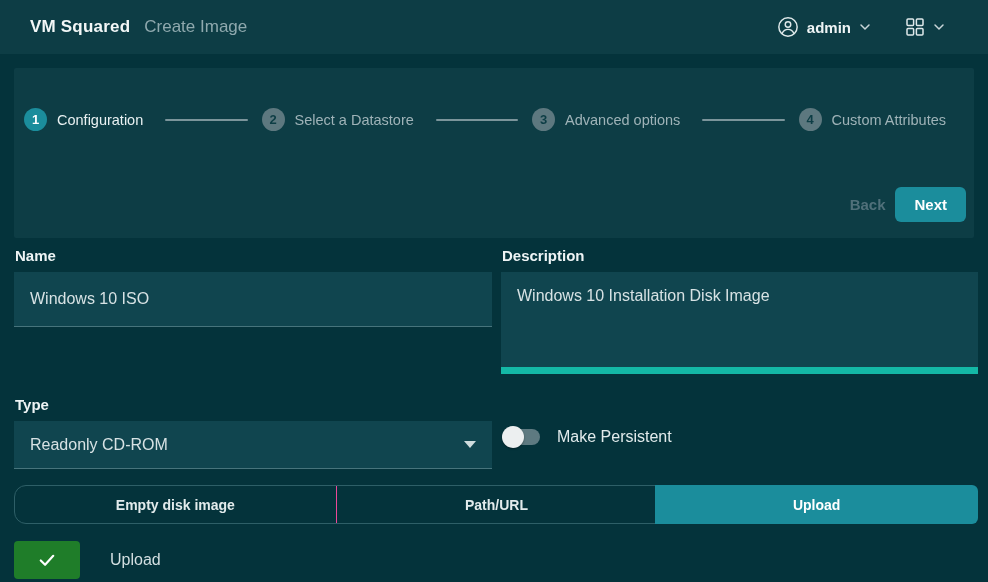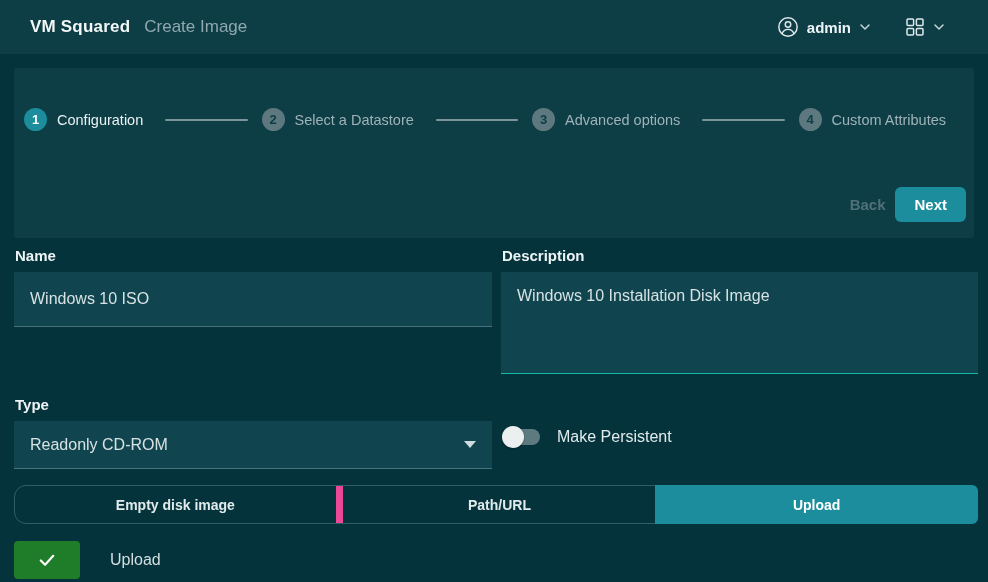--- a/index.html
+++ b/index.html
@@ -76,21 +76,21 @@
   .text-input {
     width: 100%; height: 55px;
     background: #10454f;
     border: none; border-bottom: 1px solid #47747c;
     color: #d7e2e4; font-size: 16px; font-family: inherit;
     padding: 0 16px; outline: none;
   }
   .textarea-input {
     width: 100%; height: 102px;
     background: #10454f;
-    border: none; border-bottom: 1px solid #14b8a6;
+    border: none; border-bottom: 7px solid #14b8a6;
     color: #d7e2e4; font-size: 16px; font-family: inherit;
     padding: 15px 16px; resize: none; outline: none;
   }
   .row2-left { margin-top: 18px; }
   .row2-right { margin-top: 18px; padding-top: 29px; padding-left: 1px; }
   .select-box {
     width: 100%; height: 48px;
     background: #10454f;
     border-bottom: 1px solid #47747c;
     display: flex; align-items: center; justify-content: space-between;
@@ -127,21 +127,21 @@
     display: grid;
     grid-template-columns: 1fr 1fr 1fr;
     border: 1px solid #2e5f67;
     border-radius: 12px;
   }
   .tab {
     display: flex; align-items: center; justify-content: center;
     font-size: 14px; font-weight: bold; color: #e2ebec;
     background: transparent; border: none; font-family: inherit; cursor: pointer;
   }
-  .tab + .tab { border-left: 7px solid #ec4899; }
+  .tab + .tab { border-left: 1px solid #ec4899; }
   .tab.selected {
     background: #1b8d9c; color: #ffffff;
     border-radius: 0 6px 6px 0;
     margin: -1px; border-left: none;
   }
 
   
   .upload-row {
     margin: 17px 0 0 14px;
     display: flex; align-items: center; gap: 30px;

